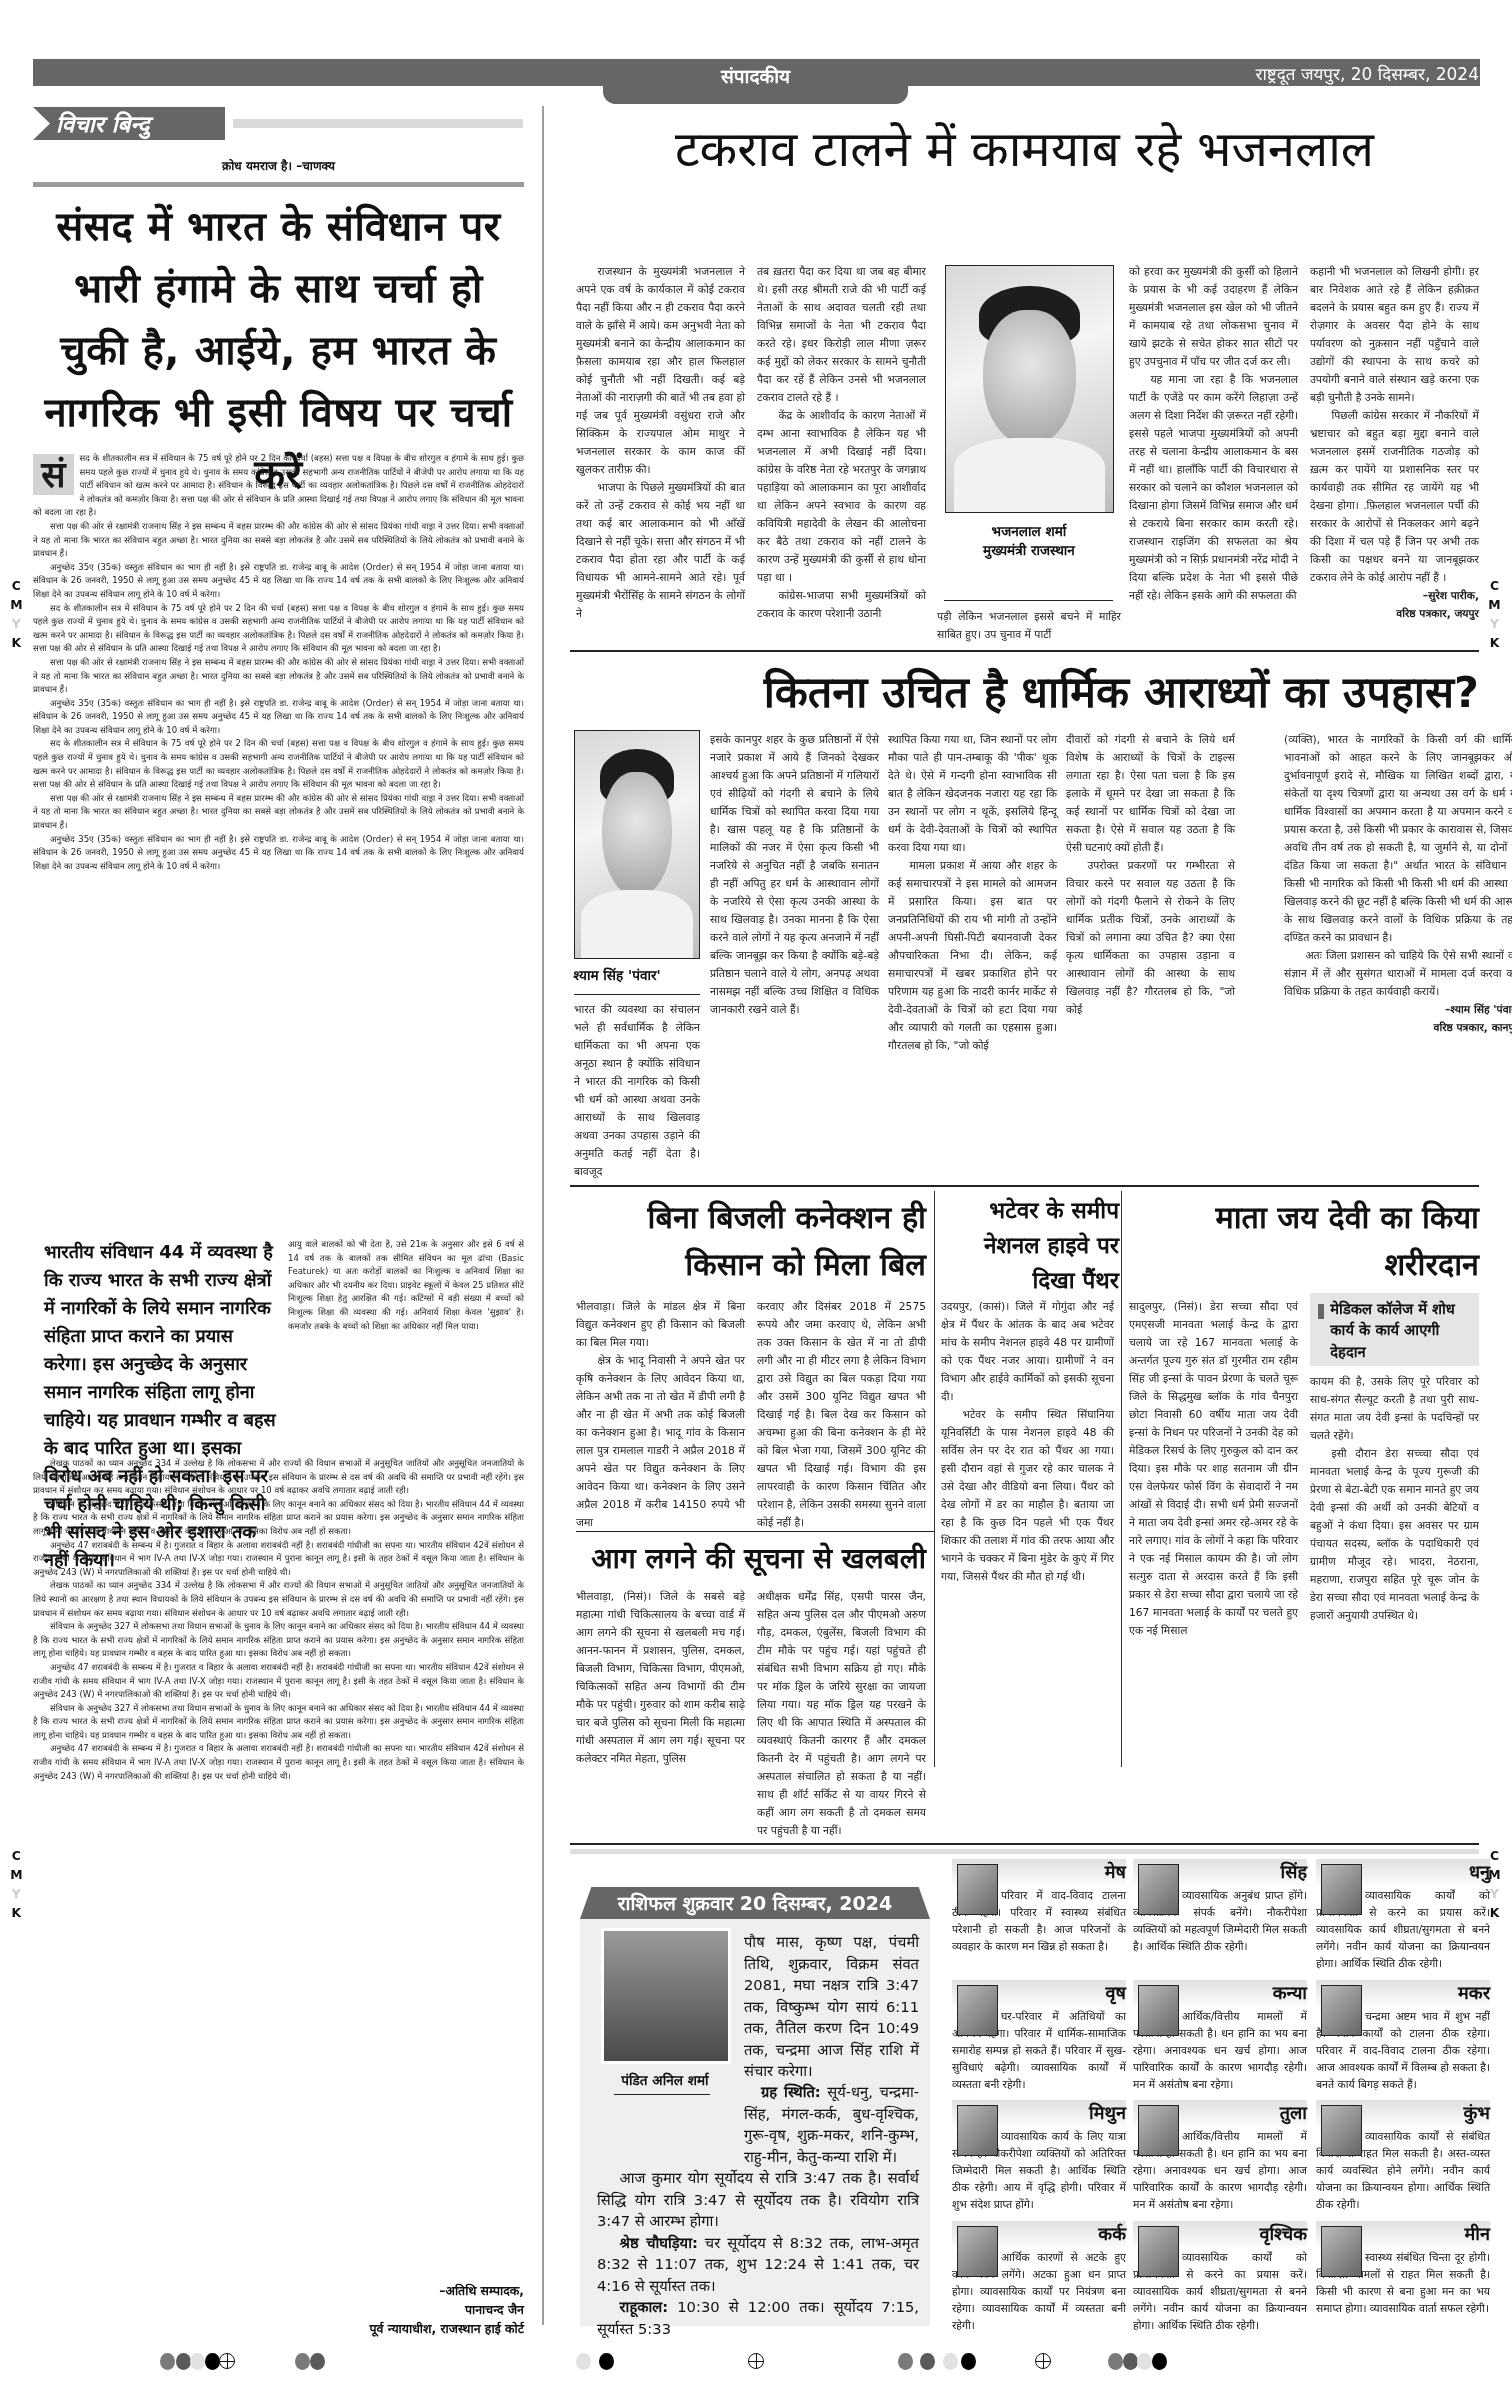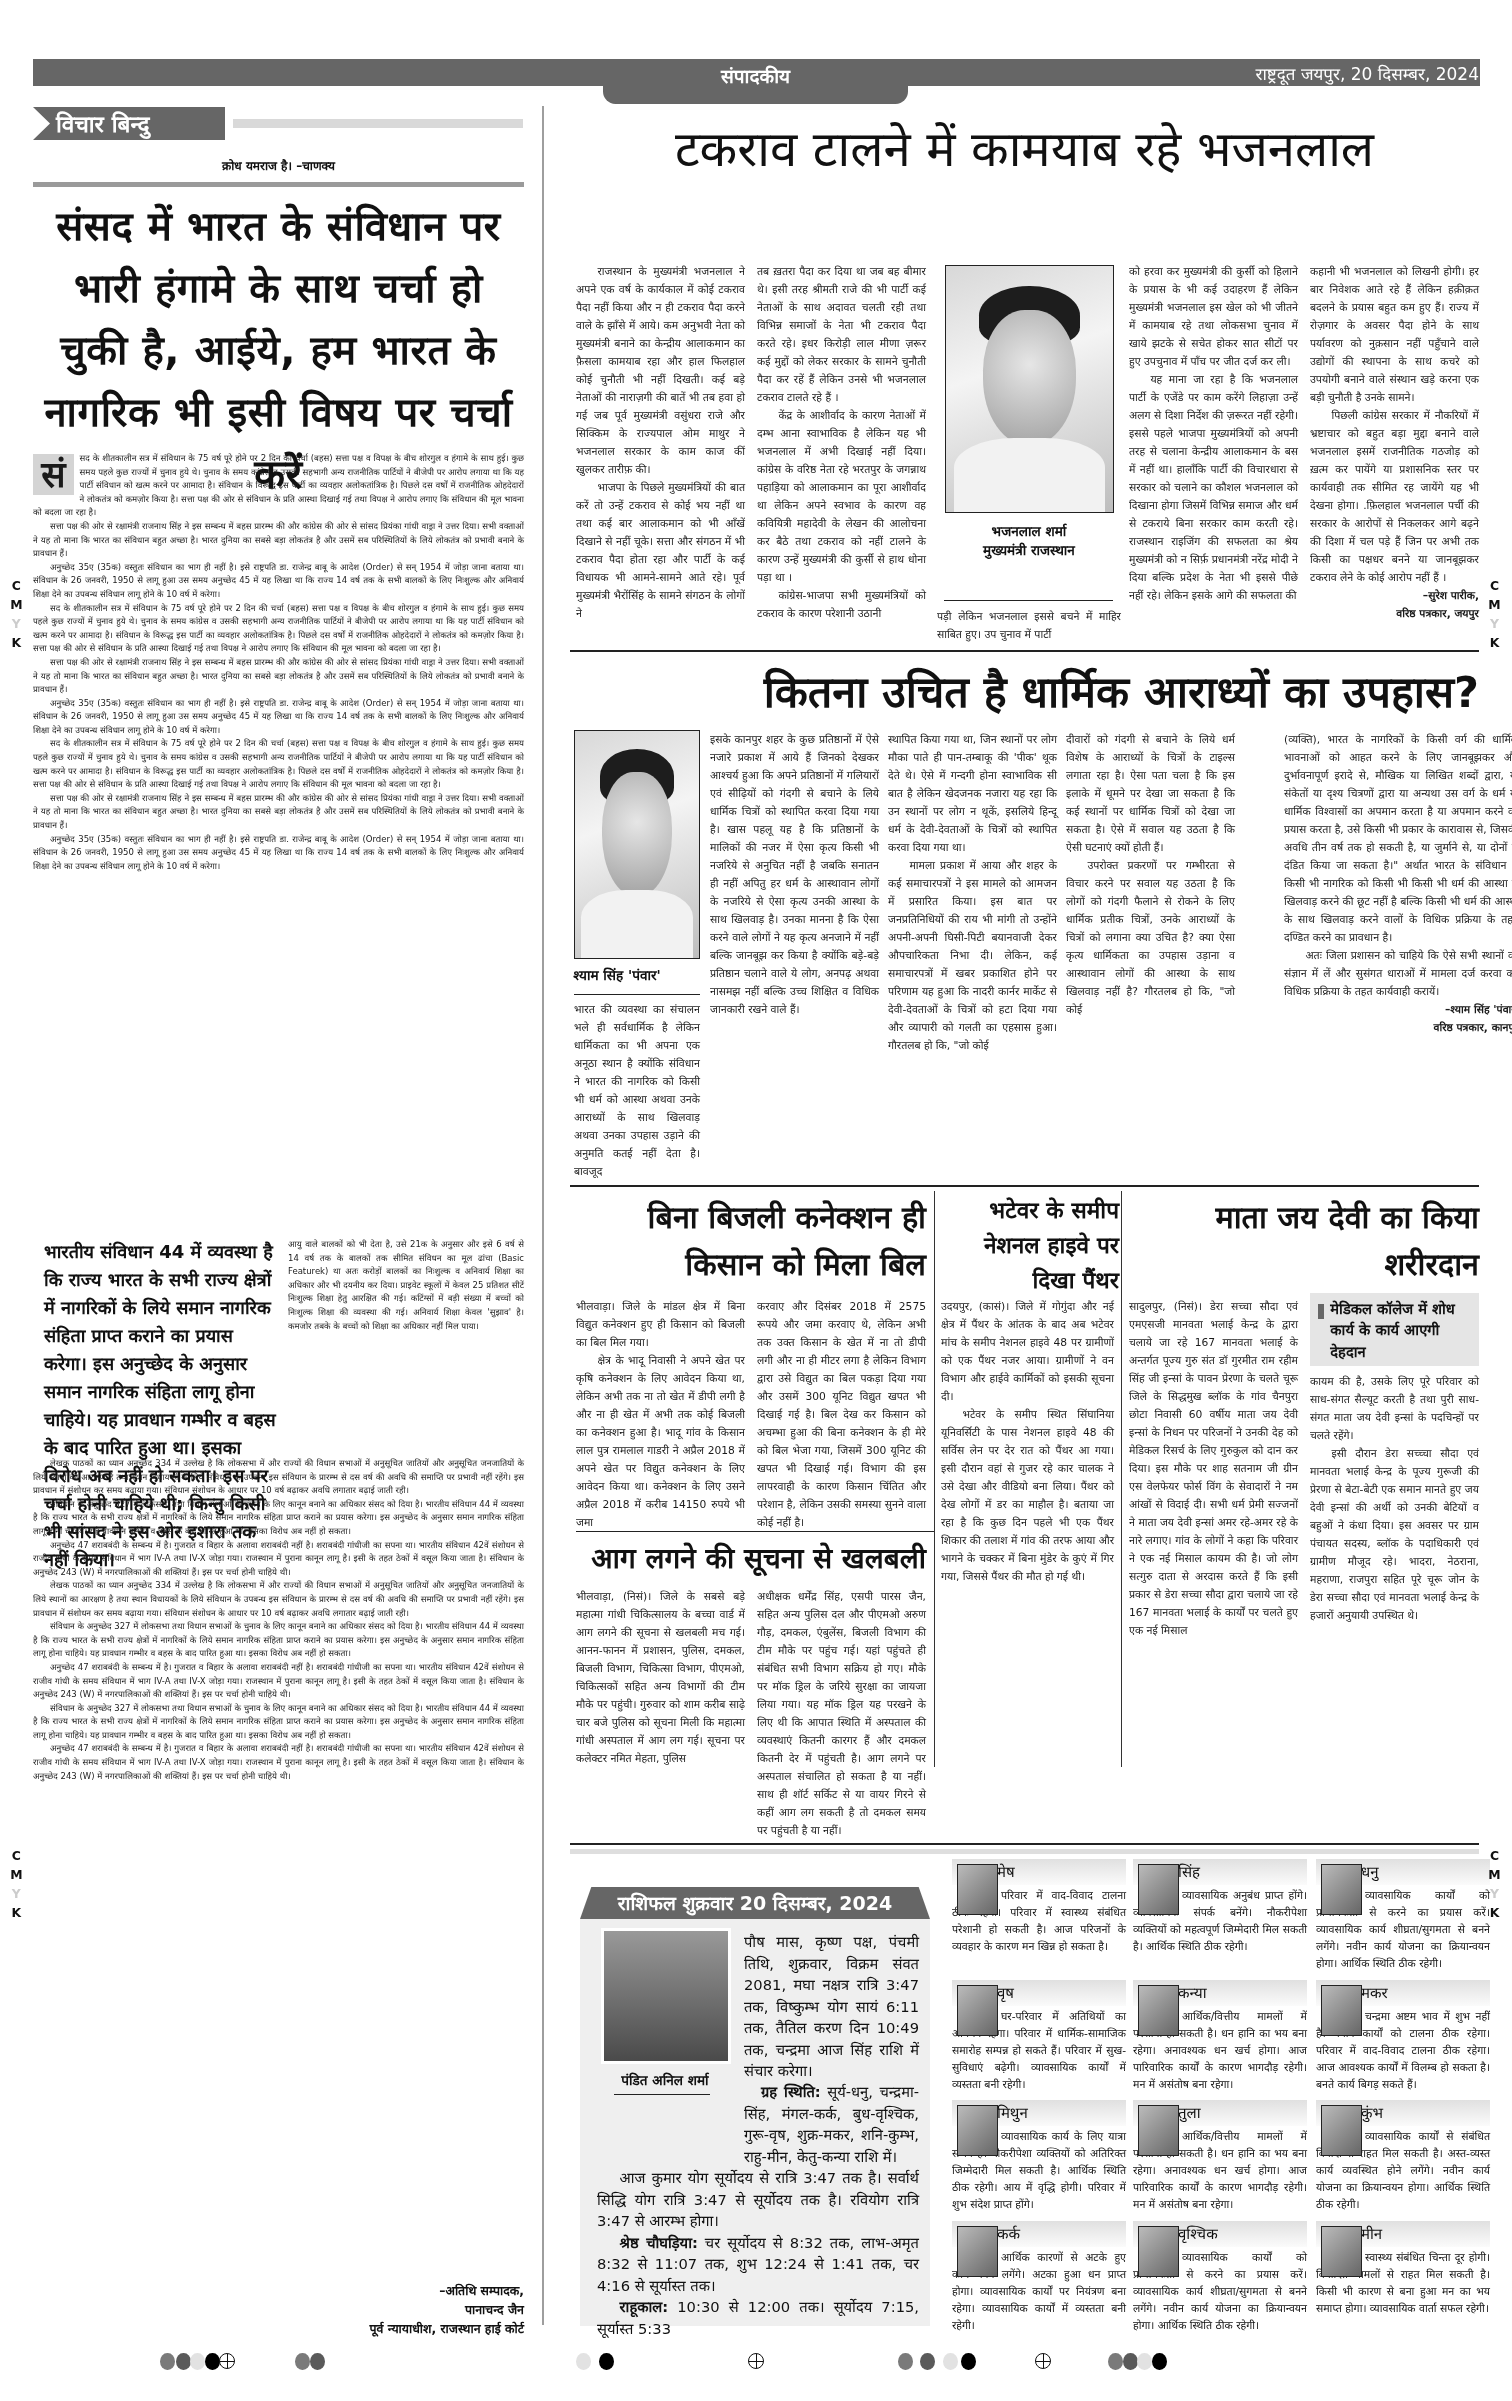--- a/index.html
+++ b/index.html
@@ -12,21 +12,21 @@
   .txt.small { font-size: 8.5px; line-height: 13.6px; }
 
   
   .masthead { left: 33px; top: 59px; width: 1447px; height: 27px; background: #666666; }
   .mast-tab { left: 603px; top: 59px; width: 305px; height: 45px; background: #666666; border-radius: 0 0 12.4px 12.4px; }
   .mast-title { left: 603px; top: 63px; width: 305px; text-align: center; color: #fff; font-size: 19px; font-weight: bold; }
   .mast-date { right: 33px; top: 62px; color: #fff; font-size: 17px; }
 
   
   .vichar-label { left: 33px; top: 107px; width: 192px; height: 33px; background: #666; clip-path: polygon(0 0,100% 0,100% 100%,0 100%,17px 50%); }
-  .vichar-text { left: 56px; top: 108px; color: #fff; font-size: 22.6px; font-weight: bold; }
+  .vichar-text { left: 56px; top: 108px; color: #fff; font-size: 22.6px; font-weight: bold; font-style: italic; }
   .vichar-bar { left: 229px; top: 119px; width: 294px; height: 9px; background: #d9d9d9; border-left: 4.5px solid #fff; }
   .quote { left: 33px; top: 157px; width: 491px; text-align: center; font-size: 12px; font-weight: bold; }
   .quote-rule { left: 33px; top: 182px; width: 491px; height: 4.5px; background: #9a9a9a; }
   .left-headline { left: 33px; top: 195px; width: 491px; text-align: center; font-size: 40px; line-height: 62px; font-weight: bold; letter-spacing: 0.6px; }
   .left-body { left: 33px; top: 452px; width: 491px; }
   .dropcap { float: left; width: 41px; height: 41px; background: #d4d4d4; font-size: 36px; line-height: 41px; text-align: center; font-weight: bold; margin: 2.3px 5.6px 0 0; }
   .pullquote { left: 44px; top: 1238px; width: 237px; font-size: 18px; line-height: 28px; font-weight: bold; text-align: left; }
   .left-body-2 { left: 288px; top: 1238px; width: 236px; }
   .left-body-3 { left: 33px; top: 1457px; width: 491px; }
   .left-sign { left: 316px; top: 2281px; width: 208px; text-align: right; font-size: 12.4px; line-height: 19px; font-weight: bold; }
@@ -50,21 +50,21 @@
   .shaded-box { position: absolute; background: #e5e5e5; }
 
   
   .rashi-banner { left: 580px; top: 1887px; width: 350px; height: 32px; background: #666; clip-path: polygon(0 100%,11.3px 0,calc(100% - 11.3px) 0,100% 100%); }
   .rashi-banner-text { left: 580px; top: 1890px; width: 350px; text-align: center; color: #fff; font-size: 19px; font-weight: bold; }
   .panchang-box { left: 580px; top: 1919px; width: 350px; height: 407px; background: #efefef; }
   .pandit-photo { left: 601px; top: 1928px; width: 130px; height: 136px; background: linear-gradient(180deg,#999,#4a4a4a); border: 3.4px solid #fff; }
   .panchang-text { font-size: 14.7px; line-height: 21.5px; text-align: justify; color: #111; }
   .panchang-text b { font-weight: bold; }
   .rashi-card { position: absolute; width: 174px; }
-  .rashi-head { height: 26px; background: linear-gradient(180deg,#e0e0e0,#fbfbfb); text-align: left; padding-left: 45px; font-size: 15px; font-weight: normal; line-height: 26px; }
+  .rashi-head { height: 26px; background: linear-gradient(180deg,#e0e0e0,#fbfbfb); text-align: right; padding-left: 45px; font-size: 18px; font-weight: bold; line-height: 26px; }
   .rashi-img { position: absolute; left: 4.5px; top: 4.5px; width: 41px; height: 51px; border: 1.7px solid #222; background: linear-gradient(135deg,#bbb,#666); }
   .rashi-body { font-size: 10.7px; line-height: 17px; text-align: justify; margin-top: 2.3px; }
 
   
   .dot { position: absolute; width: 14.7px; height: 17px; border-radius: 50%; }
   .target { position: absolute; width: 16px; height: 16px; border: 1.1px solid #111; border-radius: 50%; }
   .target::before { content: ""; position: absolute; left: 6.8px; top: 0; width: 1.1px; height: 100%; background: #111; }
   .target::after { content: ""; position: absolute; top: 6.8px; left: 0; height: 1.1px; width: 100%; background: #111; }
 </style>
 </head>

